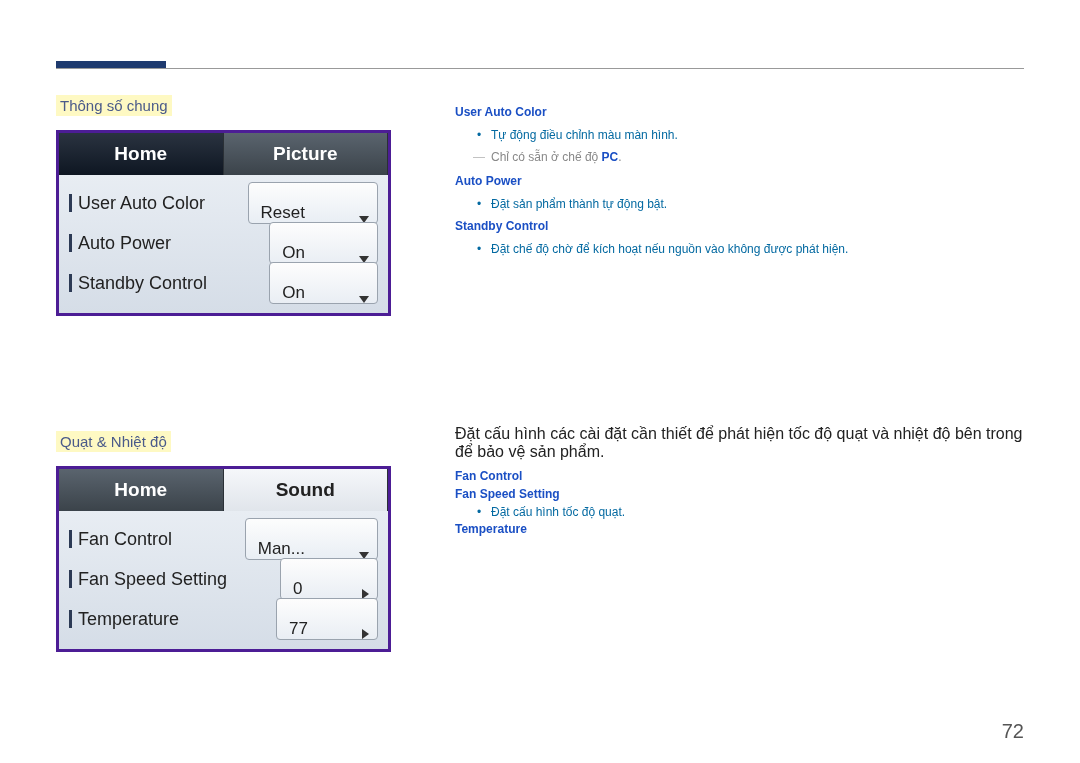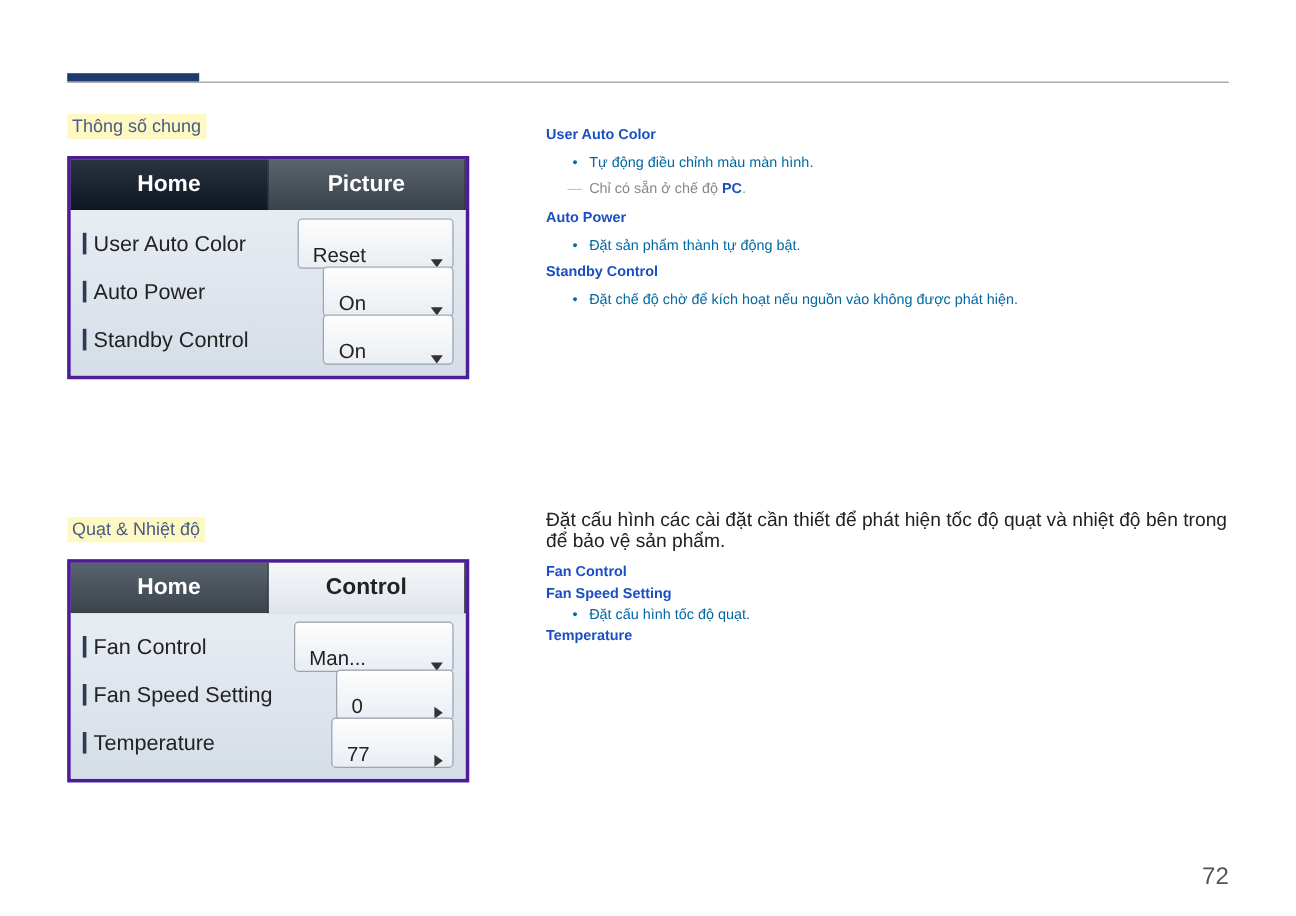--- a/index.html
+++ b/index.html
@@ -225,21 +225,21 @@
           </div>
       </div>
     </div>
   </div>
 
   <div class="section2-left">
     <div class="section-title">Quạt &amp; Nhiệt độ</div>
     <div class="menu-shot shot2">
       <div class="tabs">
         <div class="tab">Home</div>
-        <div class="tab mid">Control</div>
+        <div class="tab mid">Sound</div>
       </div>
       <div class="menu-body">
         <div class="menu-row">
           <div class="row-label">
               <span class="bar"></span>
               <span>Fan Control</span>
             </div>
           <div class="row-value">
               <span>Man...</span>
               <span class="chev-down"></span>

